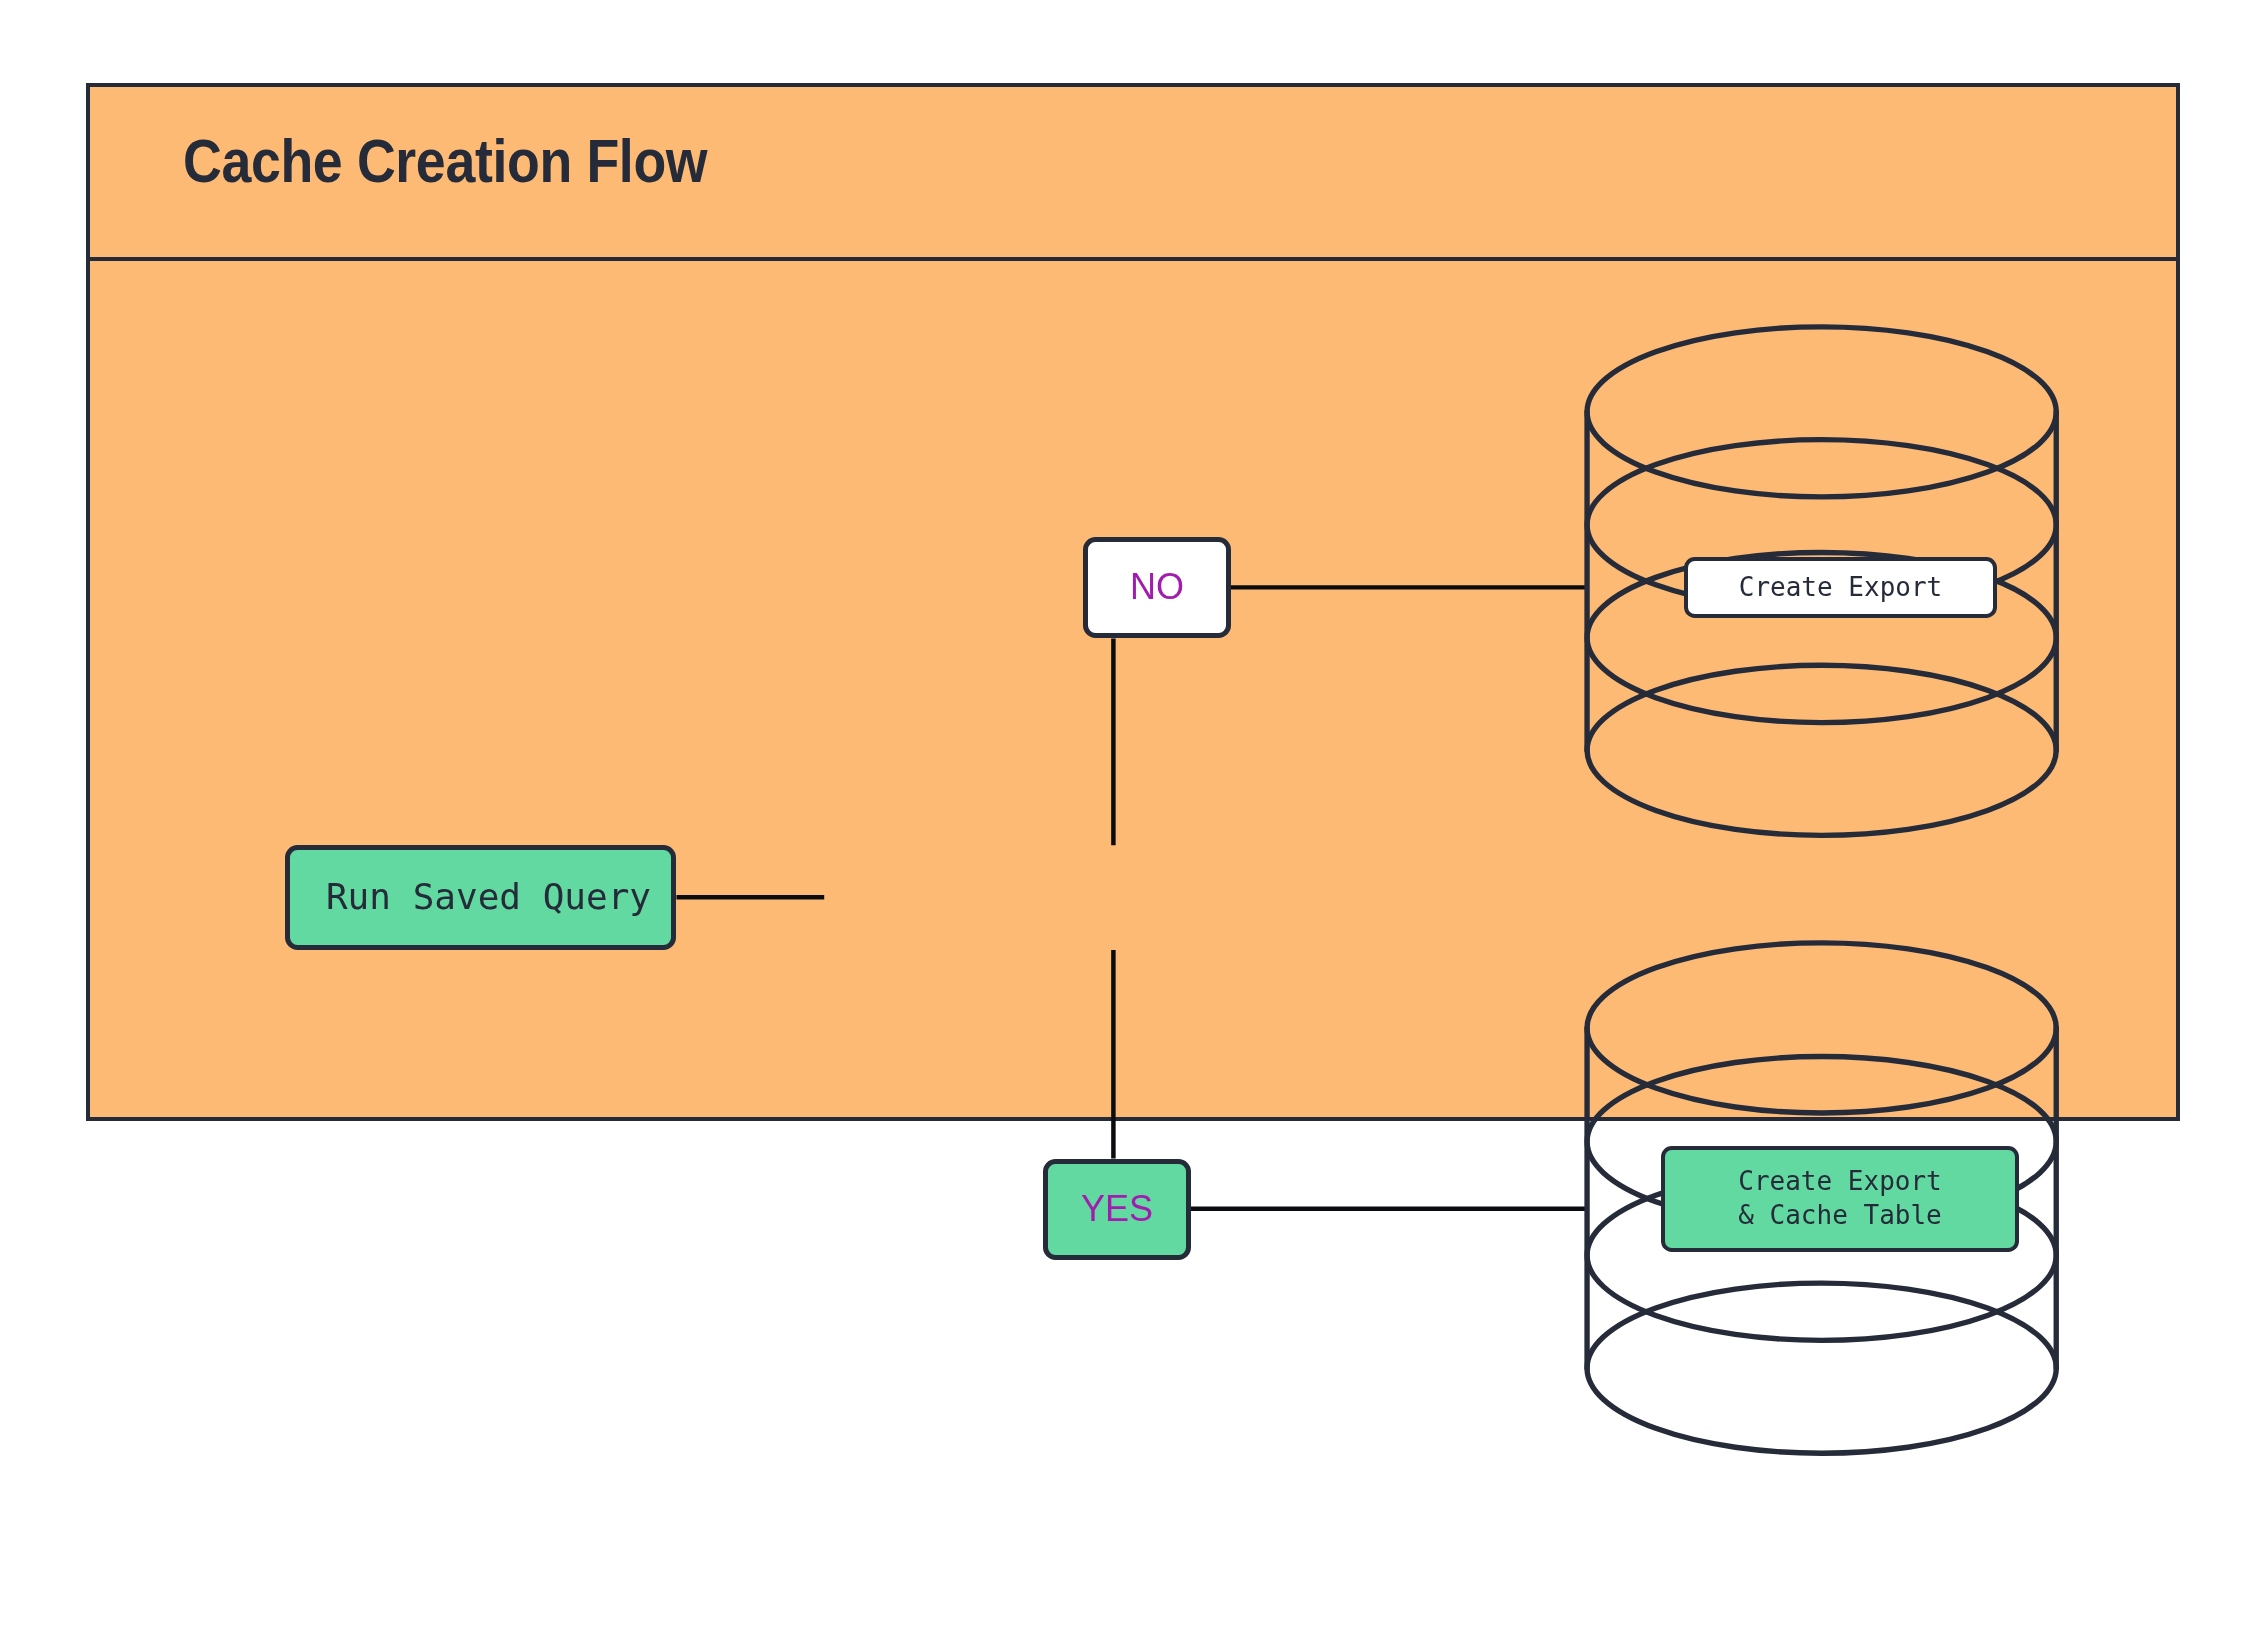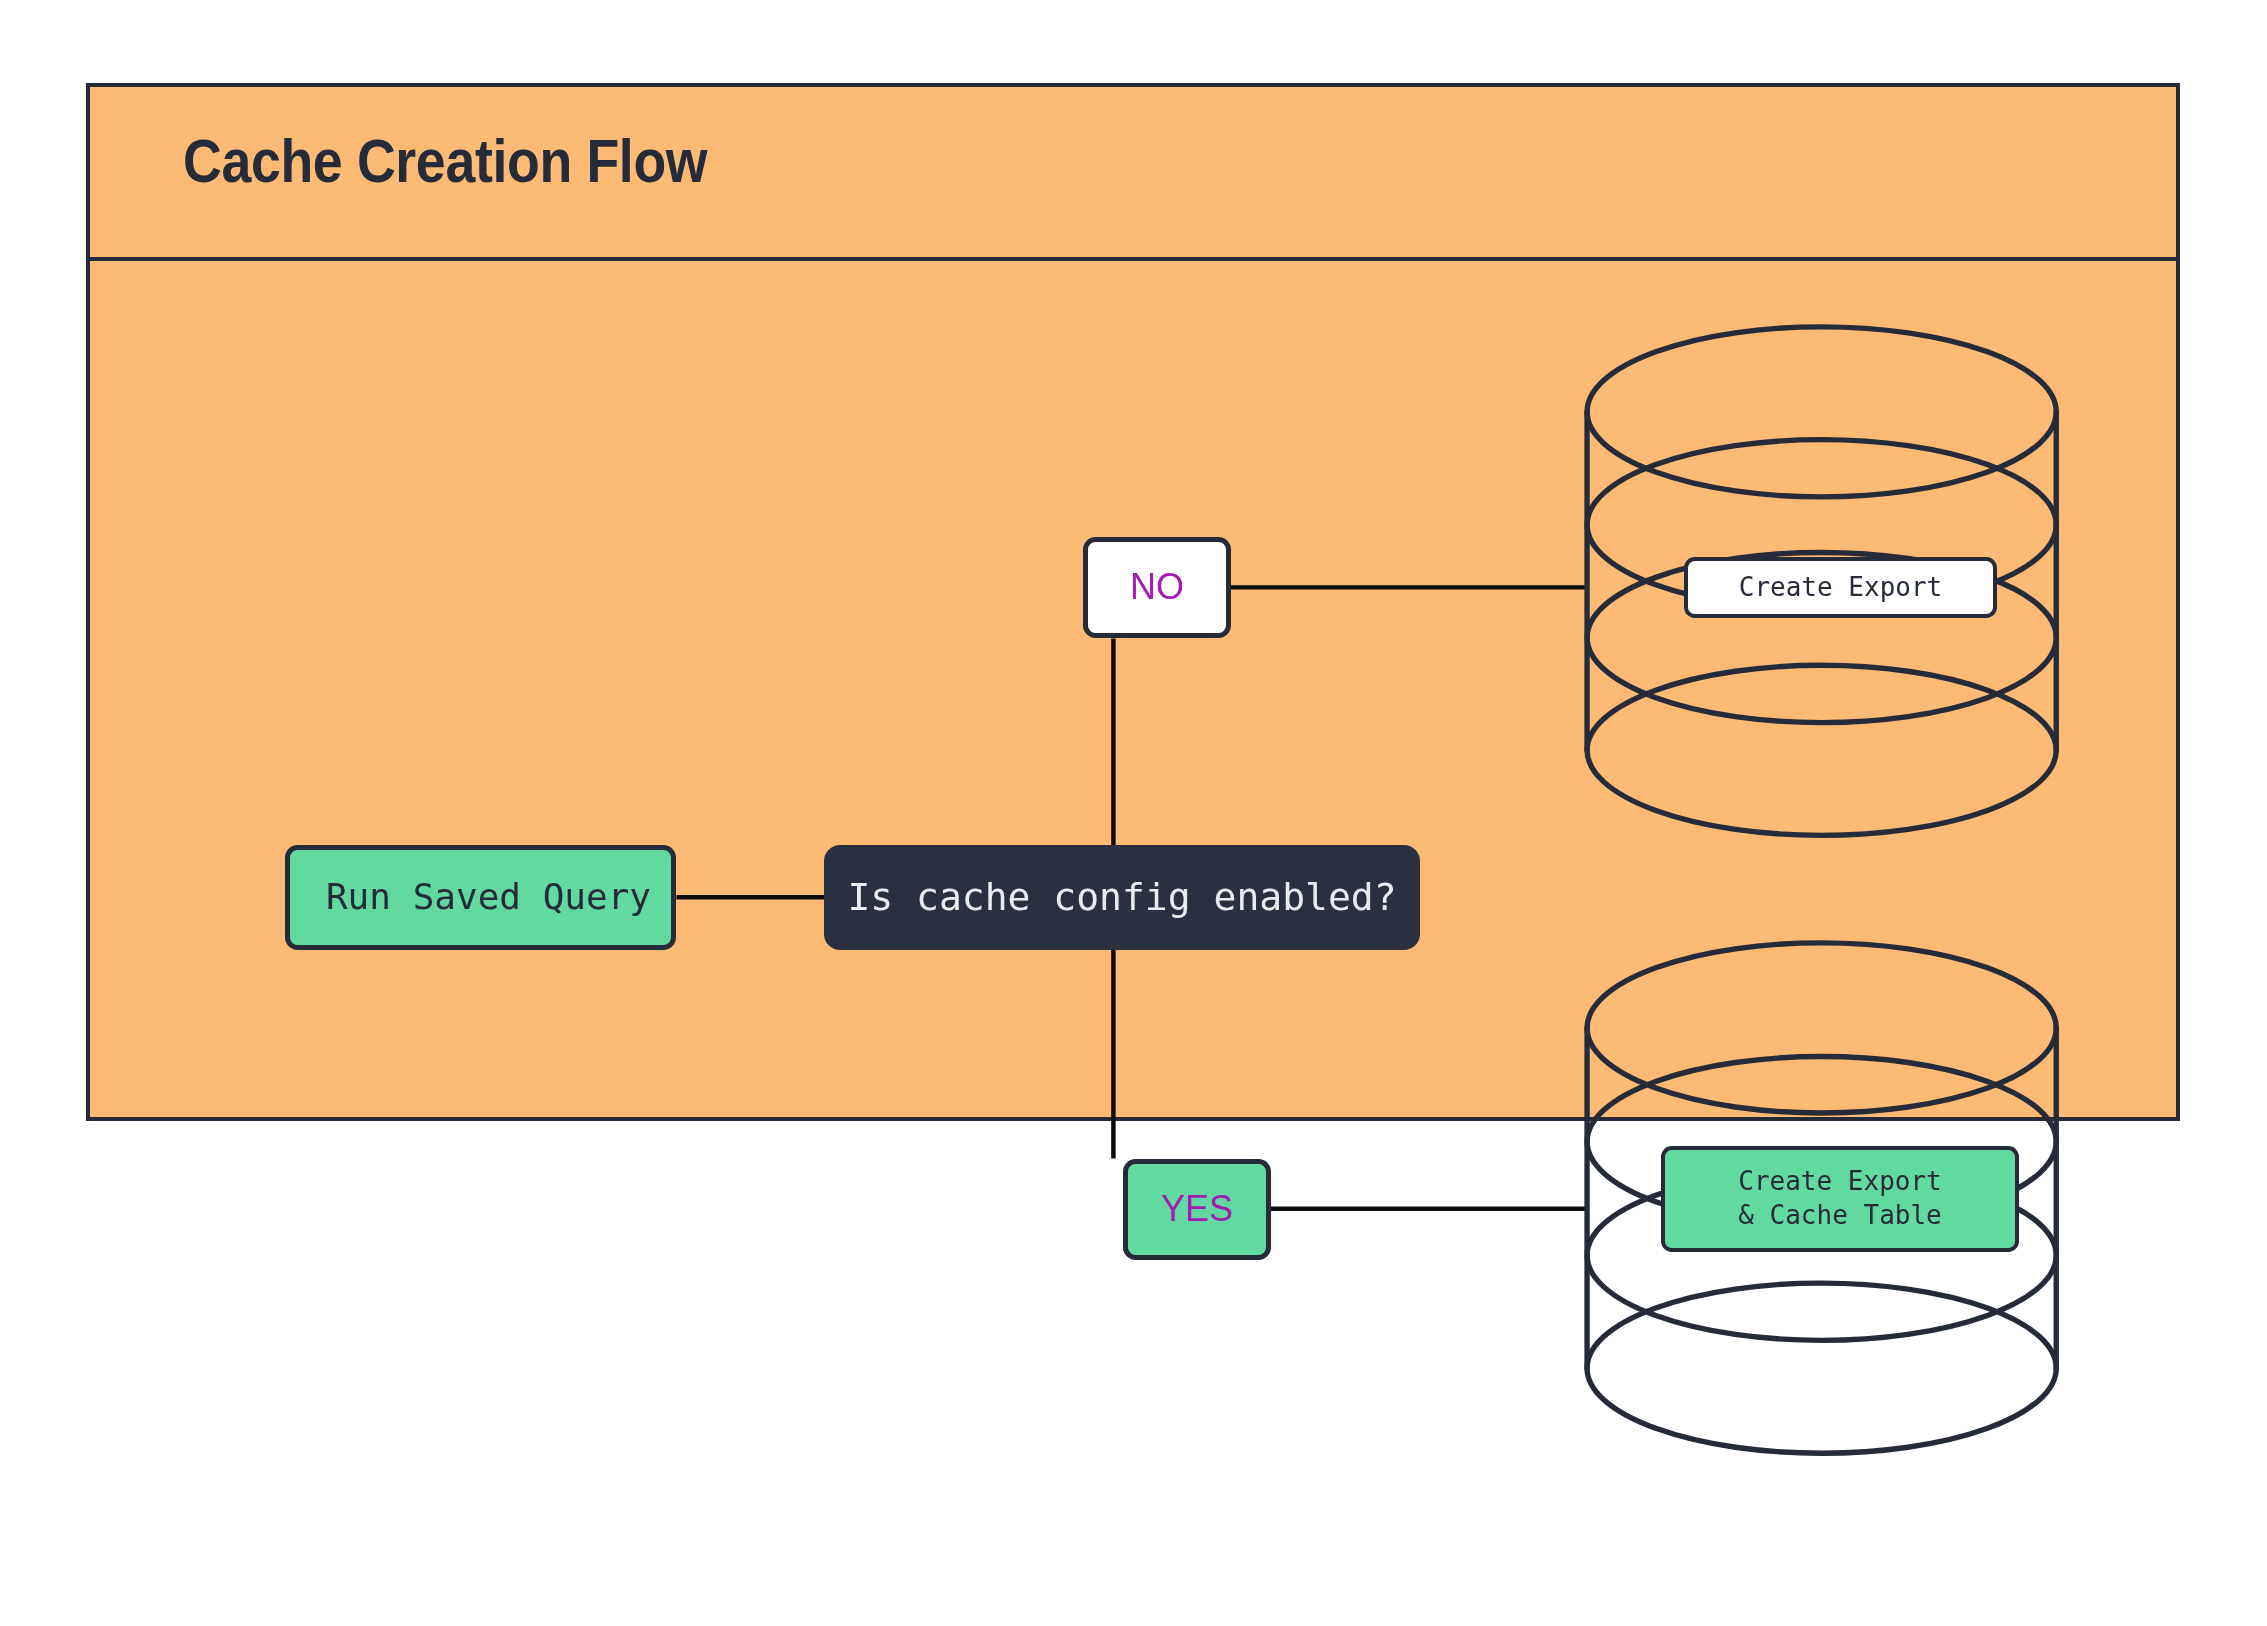--- a/index.html
+++ b/index.html
@@ -121,21 +121,21 @@
     padding: 5.4px 14.3px;
   }
   .node-dblabel.accent {
     background: #62d9a0;
   }
 
   
   #node-run-saved-query { left: 285px;  top: 845px;  width: 391px; height: 105px; padding-left: 16px; }
   #node-decision        { left: 824px;  top: 845px;  width: 596px; height: 105px; }
   #node-branch-no       { left: 1039px; top: 537px;  width: 148px; height: 101px; }
-  #node-branch-yes      { left: 1079px; top: 1159px; width: 148px; height: 101px; }
+  #node-branch-yes      { left: 999px; top: 1159px; width: 148px; height: 101px; }
   #label-create-export  { left: 1684px; top: 557px;  width: 313px; height: 61px;  }
   #label-create-export-cache { left: 1661px; top: 1146px; width: 358px; height: 106px; }
 </style>
 </head>
 <body>
 
 <div id="canvas">
 
   <div id="diagram-frame">
     <div id="title-bar">
@@ -171,21 +171,20 @@
       <line class="cyl" x1="2296" y1="1148" x2="2296" y2="1528"></line>
       <ellipse class="cyl" cx="2034" cy="1148" rx="262" ry="95"></ellipse>
       <ellipse class="cyl" cx="2034" cy="1275" rx="262" ry="95"></ellipse>
       <ellipse class="cyl" cx="2034" cy="1402" rx="262" ry="95"></ellipse>
       <ellipse class="cyl" cx="2034" cy="1528" rx="262" ry="95"></ellipse>
     </g>
   </svg>
 
   <div class="node node-process" id="node-run-saved-query">Run Saved Query</div>
 
-  <div class="node node-decision" id="node-decision">Is cache config enabled?</div>
 
   <div class="node node-branch" id="node-branch-no">NO</div>
 
   <div class="node node-branch affirm" id="node-branch-yes">YES</div>
 
   <div class="node node-dblabel" id="label-create-export">Create Export</div>
 
   <div class="node node-dblabel accent" id="label-create-export-cache">Create Export
 &amp; Cache Table</div>
 

